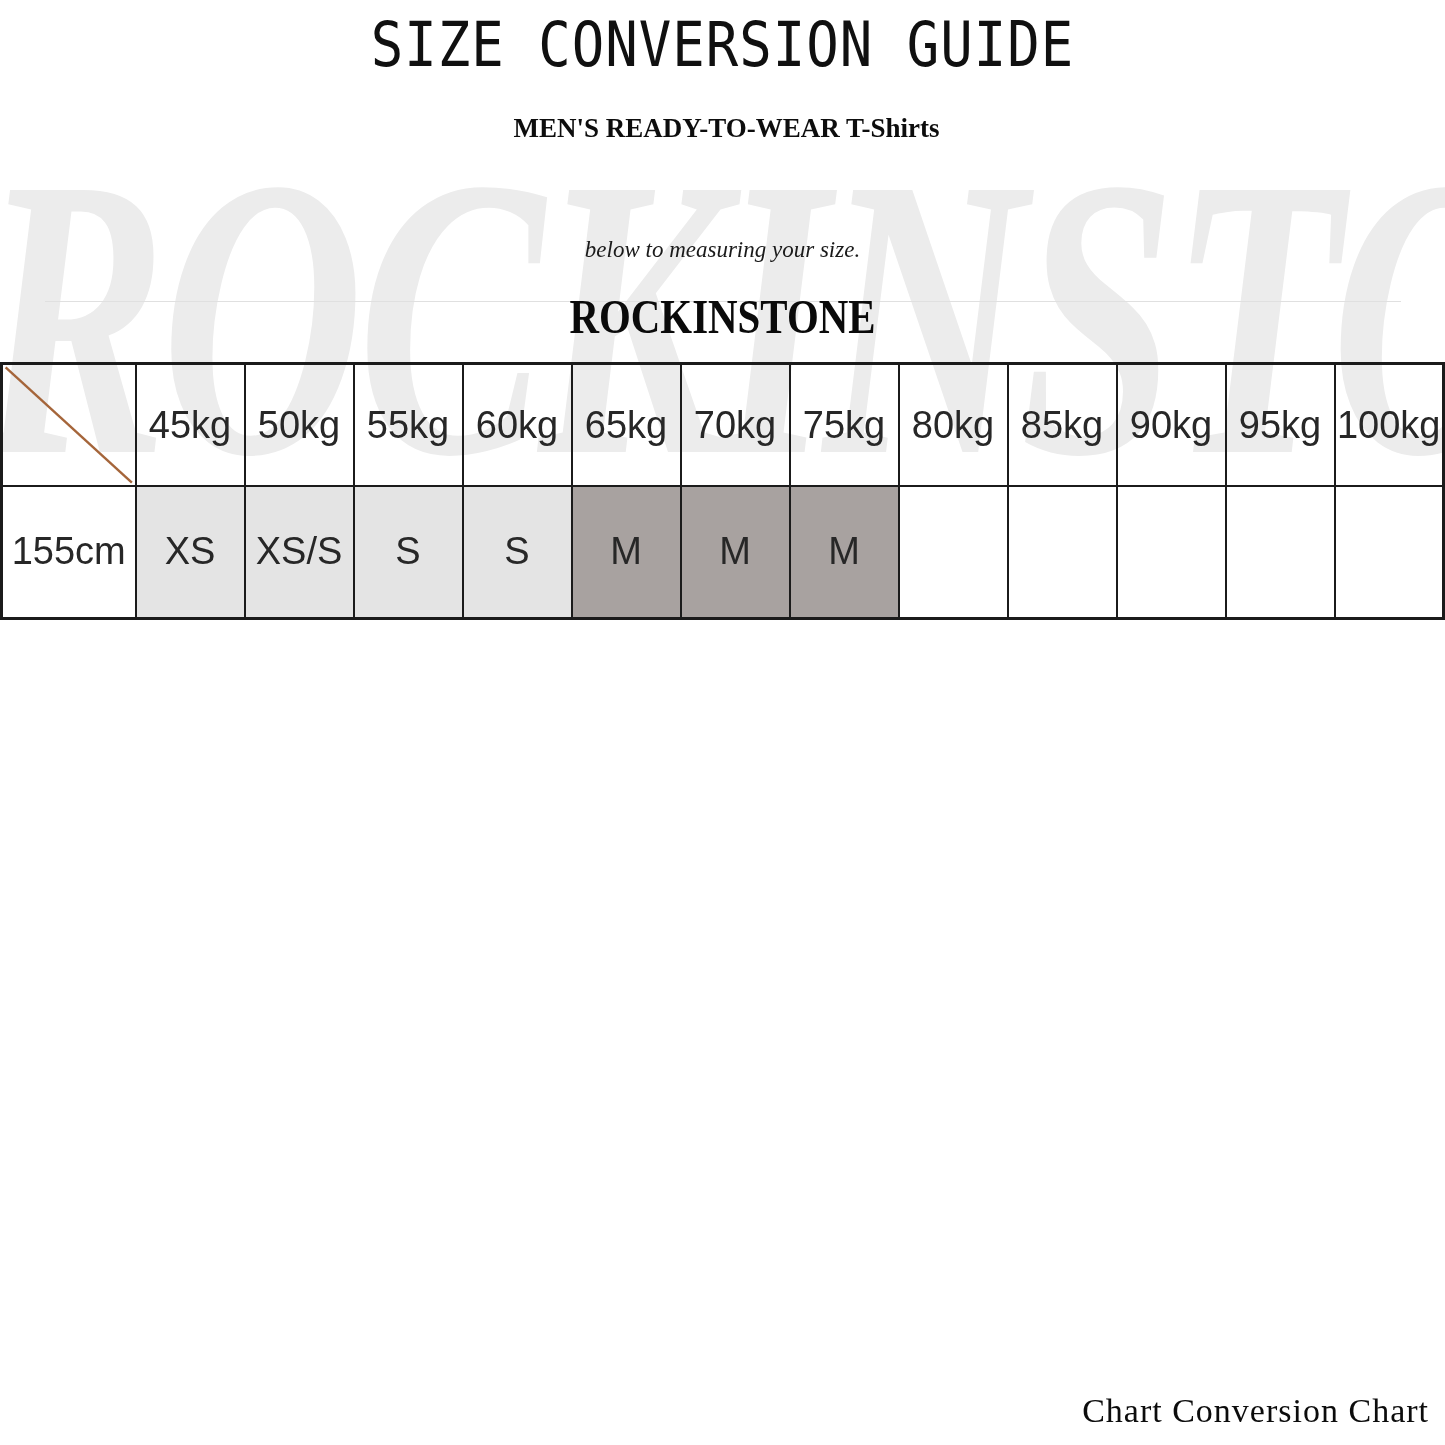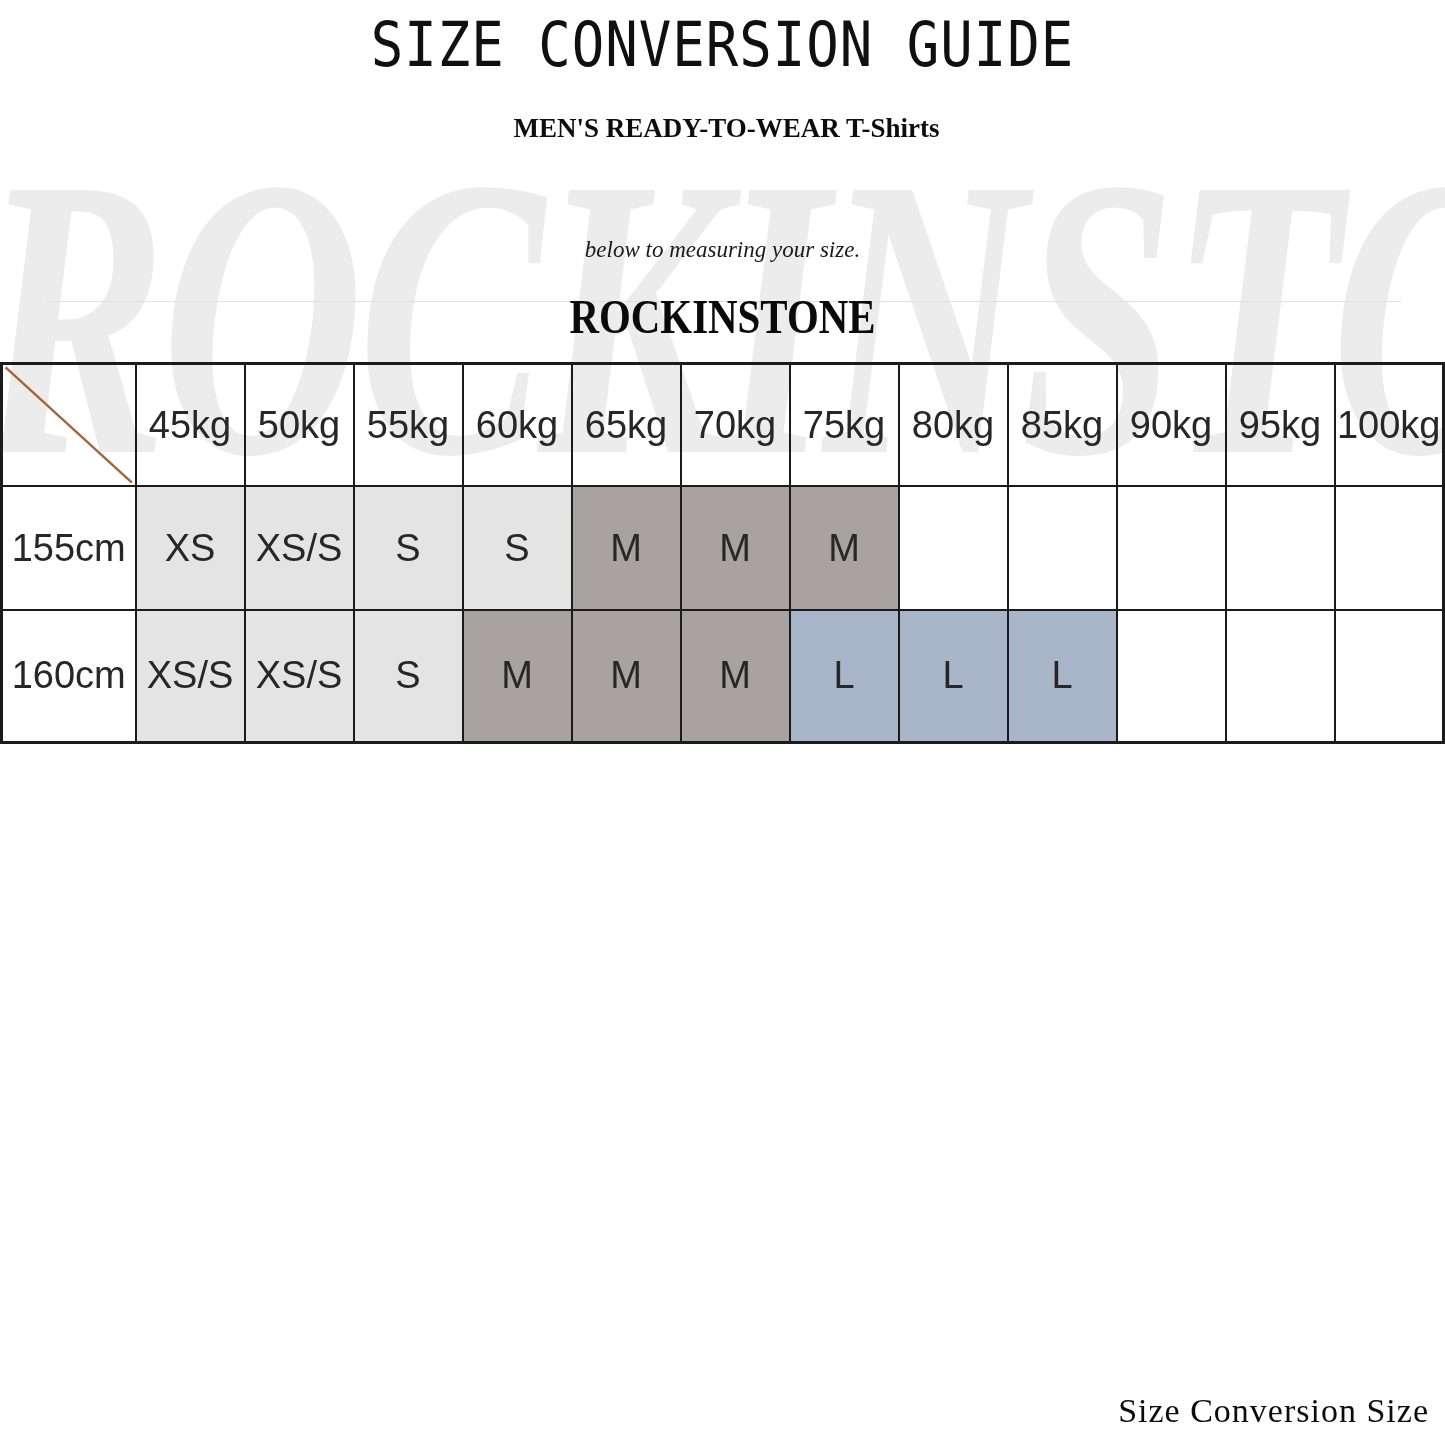--- a/index.html
+++ b/index.html
@@ -172,31 +172,16 @@
         <td style="background-color: rgb(228, 228, 228);">S</td>
         <td style="background-color: rgb(168, 162, 160);">M</td>
         <td style="background-color: rgb(168, 162, 160);">M</td>
         <td style="background-color: rgb(168, 162, 160);">M</td>
         <td style="background-color: rgb(255, 255, 255);"></td>
         <td style="background-color: rgb(255, 255, 255);"></td>
         <td style="background-color: rgb(255, 255, 255);"></td>
         <td style="background-color: rgb(255, 255, 255);"></td>
         <td style="background-color: rgb(255, 255, 255);"></td>
       </tr>
-      <tr>
-        <td class="label">160cm</td>
-        <td style="background-color: rgb(228, 228, 228);">XS/S</td>
-        <td style="background-color: rgb(228, 228, 228);">XS/S</td>
-        <td style="background-color: rgb(228, 228, 228);">S</td>
-        <td style="background-color: rgb(168, 162, 160);">M</td>
-        <td style="background-color: rgb(168, 162, 160);">M</td>
-        <td style="background-color: rgb(168, 162, 160);">M</td>
-        <td style="background-color: rgb(169, 181, 200);">L</td>
-        <td style="background-color: rgb(169, 181, 200);">L</td>
-        <td style="background-color: rgb(169, 181, 200);">L</td>
-        <td style="background-color: rgb(255, 255, 255);"></td>
-        <td style="background-color: rgb(255, 255, 255);"></td>
-        <td style="background-color: rgb(255, 255, 255);"></td>
-      </tr>
     </tbody>
 </table>
 
-<div class="footer-caption">Size Conversion Size</div>
+<div class="footer-caption">Chart Conversion Chart</div>
 
 </body></html>

